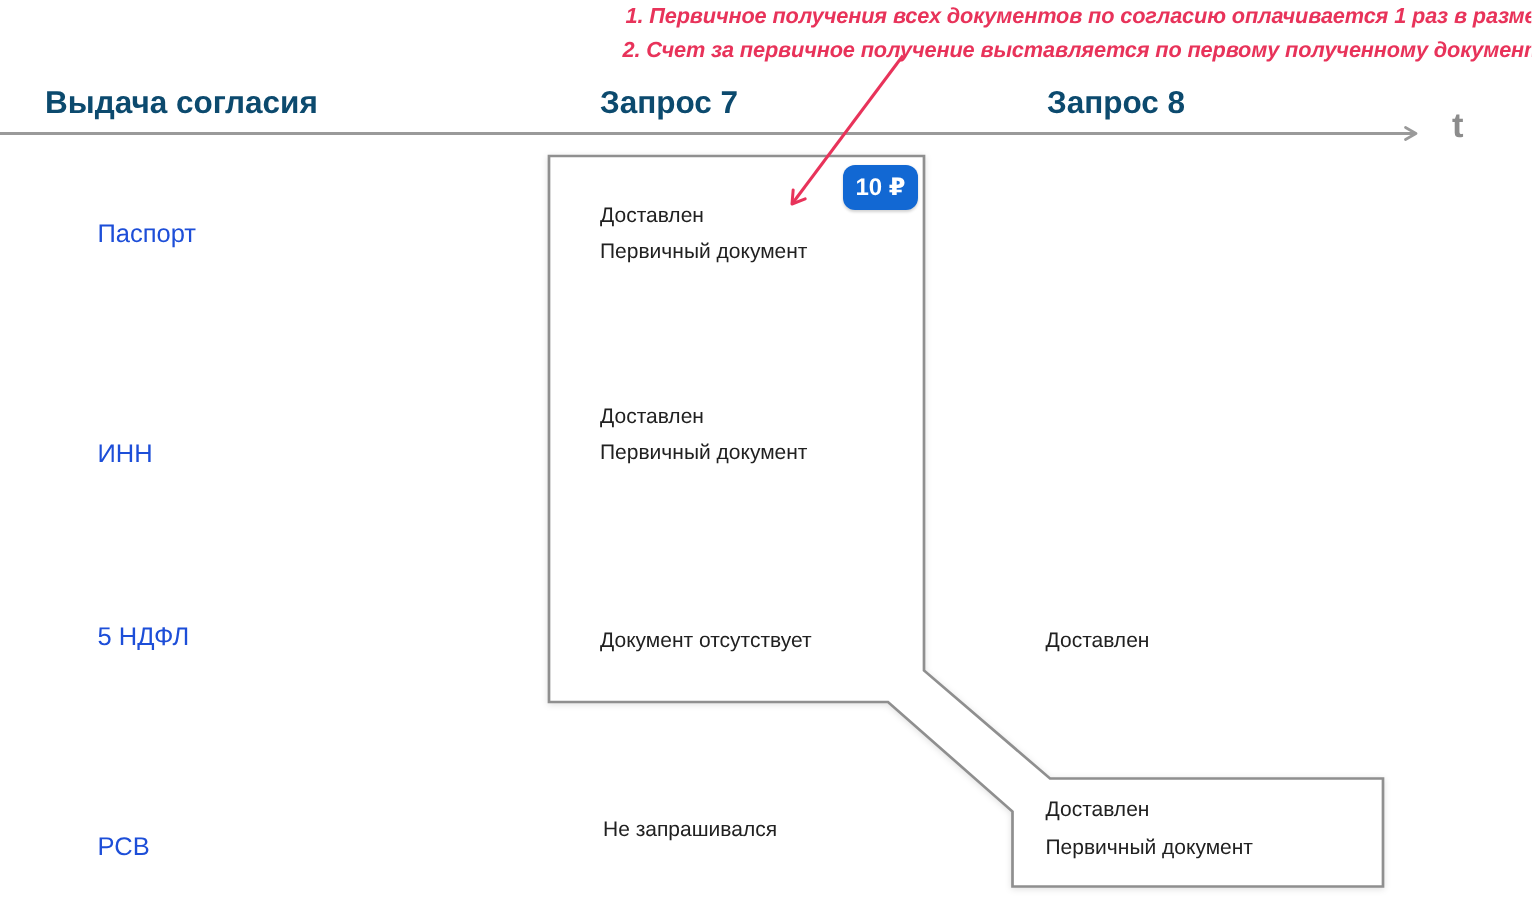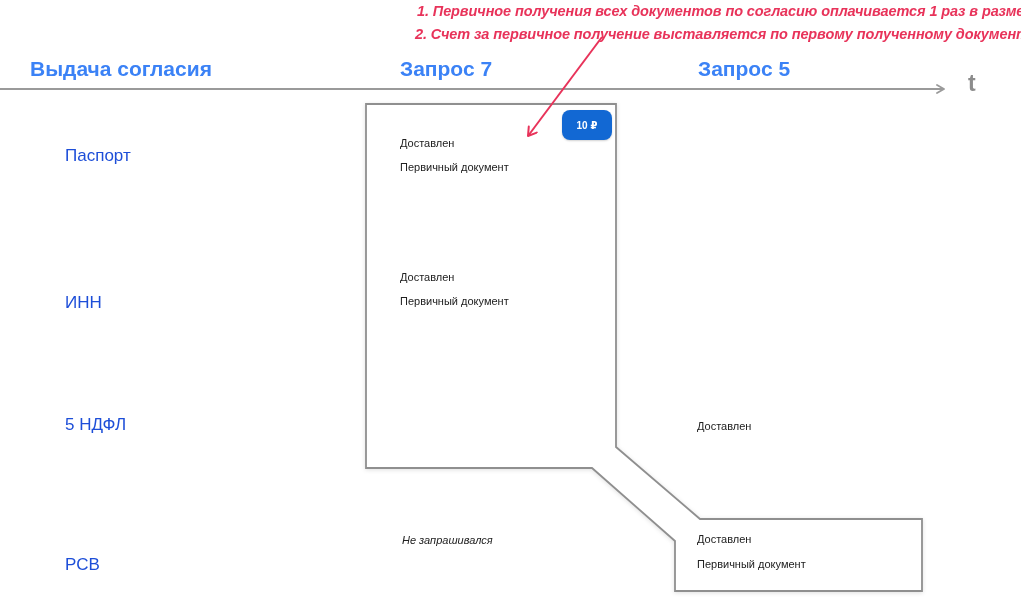--- a/index.html
+++ b/index.html
@@ -12,47 +12,47 @@
   svg.layer { position:absolute; left:0; top:0; width:1021px; height:600px; }
 
   .note {
     position:absolute; font-size:14.5px; font-weight:bold; font-style:italic;
     color:#e8335a; white-space:nowrap; letter-spacing:-0.1px;
   }
   .note1 { left:417px; top:3px; }
   .note2 { left:415px; top:26px; }
 
   .col-header {
-    position:absolute; font-size:21px; font-weight:bold; color:#3b82f6;
+    position:absolute; font-size:21px; font-weight:bold; color:#0c4a6e;
     white-space:nowrap;
   }
   .h-consent { left:30px;  top:57px; }
   .h-req1    { left:400px; top:57px; }
   .h-req2    { left:698px; top:57px; }
 
   .t-label { position:absolute; left:968px; top:70px; font-size:23px; font-weight:bold; color:#8c8c8c; }
 
   .doc-label { position:absolute; left:65px; font-size:17px; color:#1d4ed8; white-space:nowrap; }
   .d-passport { top:146px; }
   .d-inn      { top:293px; }
   .d-ndfl2    { top:415px; }
   .d-rsv      { top:555px; }
 
-  .cell { position:absolute; font-size:11px; line-height:24px; color:#212121; white-space:nowrap; }
+  .cell { position:absolute; font-size:14px; line-height:24px; color:#212121; white-space:nowrap; }
   .c-q1-passport { left:400px; top:131px; }
   .c-q1-inn      { left:400px; top:265px; }
   .c-q1-ndfl2    { left:400px; top:414px; }
-  .c-q1-rsv      { left:402px; top:528px; font-style:italic; }
+  .c-q1-rsv      { left:402px; top:540px; }
   .c-q2-ndfl2    { left:697px; top:414px; }
   .c-q2-rsv      { left:697px; top:527px; line-height:25px; }
 
   .price-badge {
     position:absolute; left:562px; top:110px; width:50px; height:30px;
     background:#1268d3; border-radius:8px; color:#ffffff;
-    font-size:10px; font-weight:bold;
+    font-size:16px; font-weight:bold;
     display:flex; align-items:center; justify-content:center;
     box-shadow:0 1px 2px rgba(0,0,0,0.18);
   }
 </style>
 </head>
 <body>
 
 <div class="stage">
 
   <svg class="layer" viewBox="0 0 1021 600">
@@ -70,38 +70,41 @@
     <polygon points="366,104 616,104 616,447 700,519 922,519 922,591 675,591 675,541 592,468 366,468" fill="#ffffff" stroke="#8f8f8f" stroke-width="1.8" stroke-linejoin="miter" style="filter:drop-shadow(0 1px 2px rgba(0,0,0,0.12));"></polygon>
 
     <line x1="602" y1="37" x2="528" y2="136" stroke="#e8335a" stroke-width="2" marker-end="url(#ah-red)"></line>
   </svg>
 
   <div class="note note1">1.  Первичное получения всех документов по согласию оплачивается 1 раз в размере 10 р</div>
   <div class="note note2">2.  Счет за первичное получение выставляется по первому полученному документу</div>
 
   <div class="col-header h-consent">Выдача согласия</div>
   <div class="col-header h-req1">Запрос 7</div>
-  <div class="col-header h-req2">Запрос 5</div>
+  <div class="col-header h-req2">Запрос 8</div>
   <div class="t-label">t</div>
 
   <div class="doc-label d-passport">Паспорт</div>
   <div class="doc-label d-inn">ИНН</div>
   <div class="doc-label d-ndfl2">5 НДФЛ</div>
   <div class="doc-label d-rsv">РСВ</div>
 
   <div class="price-badge">10 ₽</div>
 
   <div class="cell c-q1-passport">
     <div>Доставлен</div>
     <div>Первичный документ</div>
   </div>
   <div class="cell c-q1-inn">
     <div>Доставлен</div>
     <div>Первичный документ</div>
   </div>
+  <div class="cell c-q1-ndfl2">
+    <div>Документ отсутствует</div>
+  </div>
   <div class="cell c-q1-rsv">
     <div>Не запрашивался</div>
   </div>
 
   <div class="cell c-q2-ndfl2">
     <div>Доставлен</div>
   </div>
   <div class="cell c-q2-rsv">
     <div>Доставлен</div>
     <div>Первичный документ</div>

